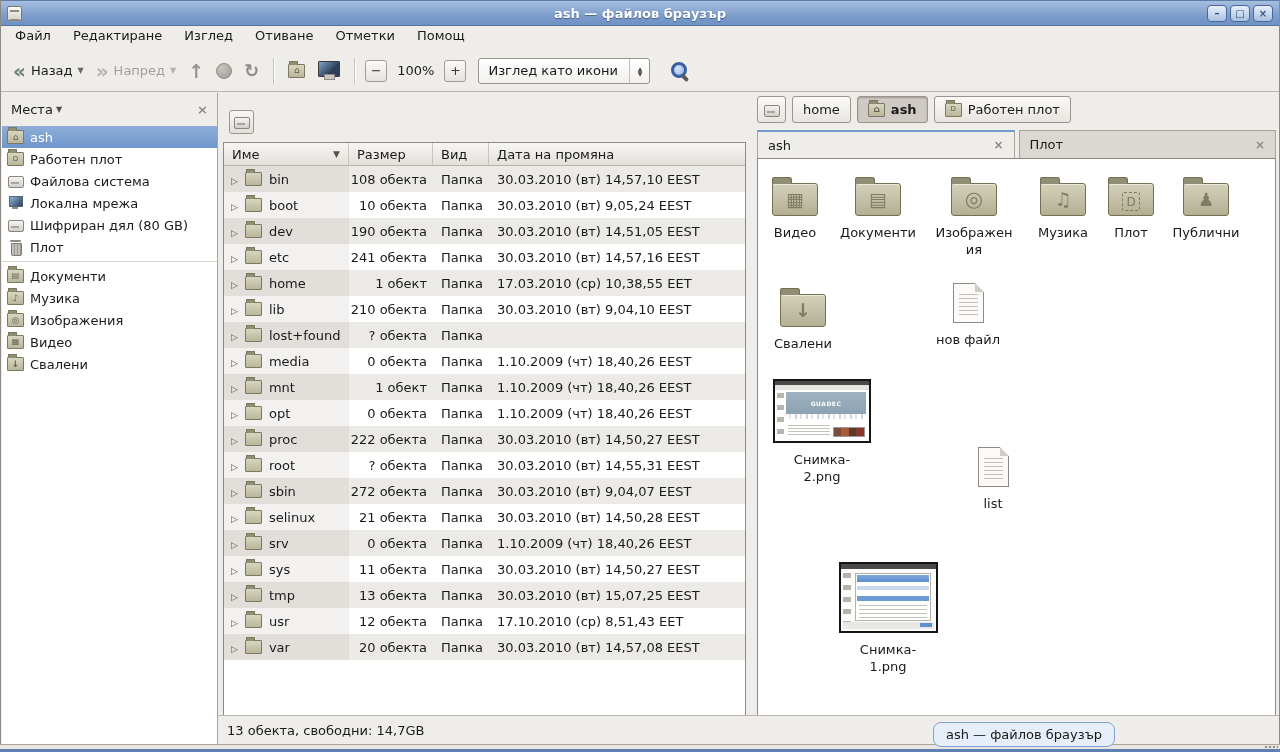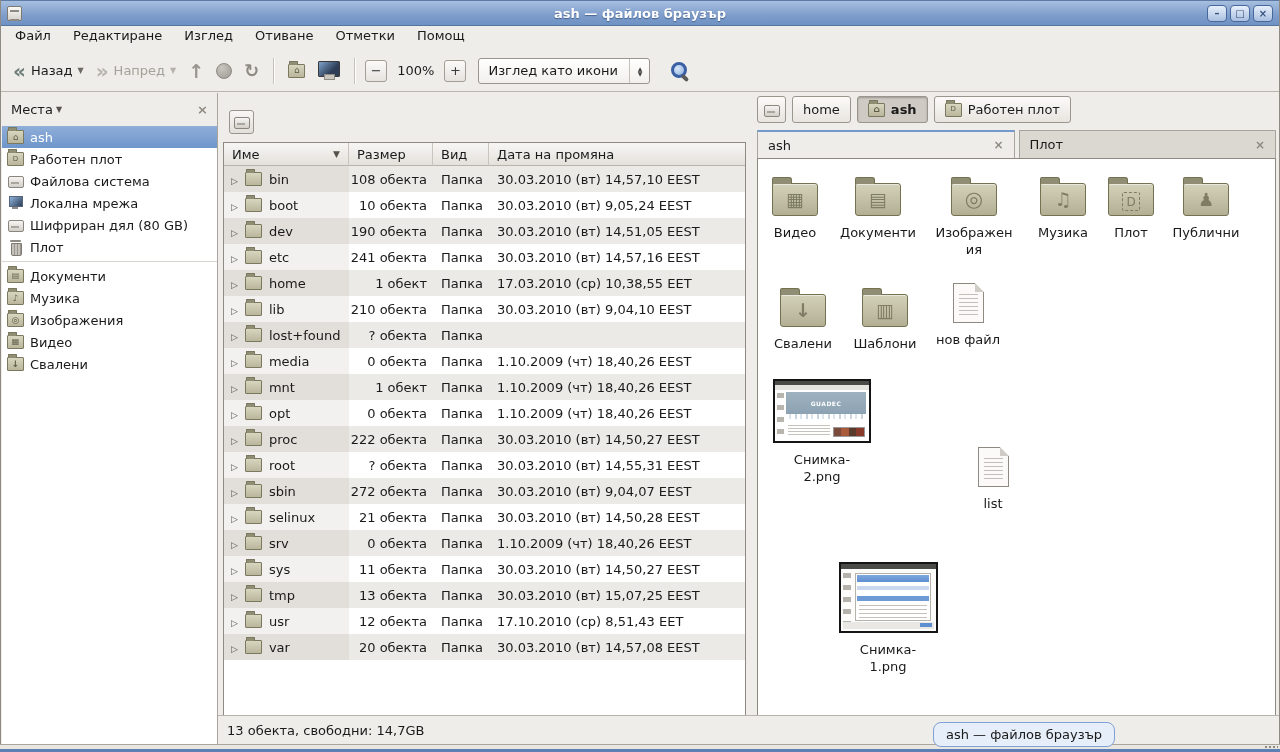--- a/index.html
+++ b/index.html
@@ -677,24 +677,20 @@
         <div class="gi p-public">
           <span class="gicon folder-public"></span>
           <span class="glabel">Публични</span>
         </div>
 
         <div class="gi p-downloads">
           <span class="gicon folder-downloads"></span>
           <span class="glabel">Свалени</span>
         </div>
 
-        <div class="gi p-templates">
-          <span class="gicon folder-templates"></span>
-          <span class="glabel">Шаблони</span>
-        </div>
 
         <div class="gi p-newfile">
           <span class="gicon text-file"></span>
           <span class="glabel">нов файл</span>
         </div>
 
         <div class="gi p-list">
           <span class="gicon text-file"></span>
           <span class="glabel">list</span>
         </div>

